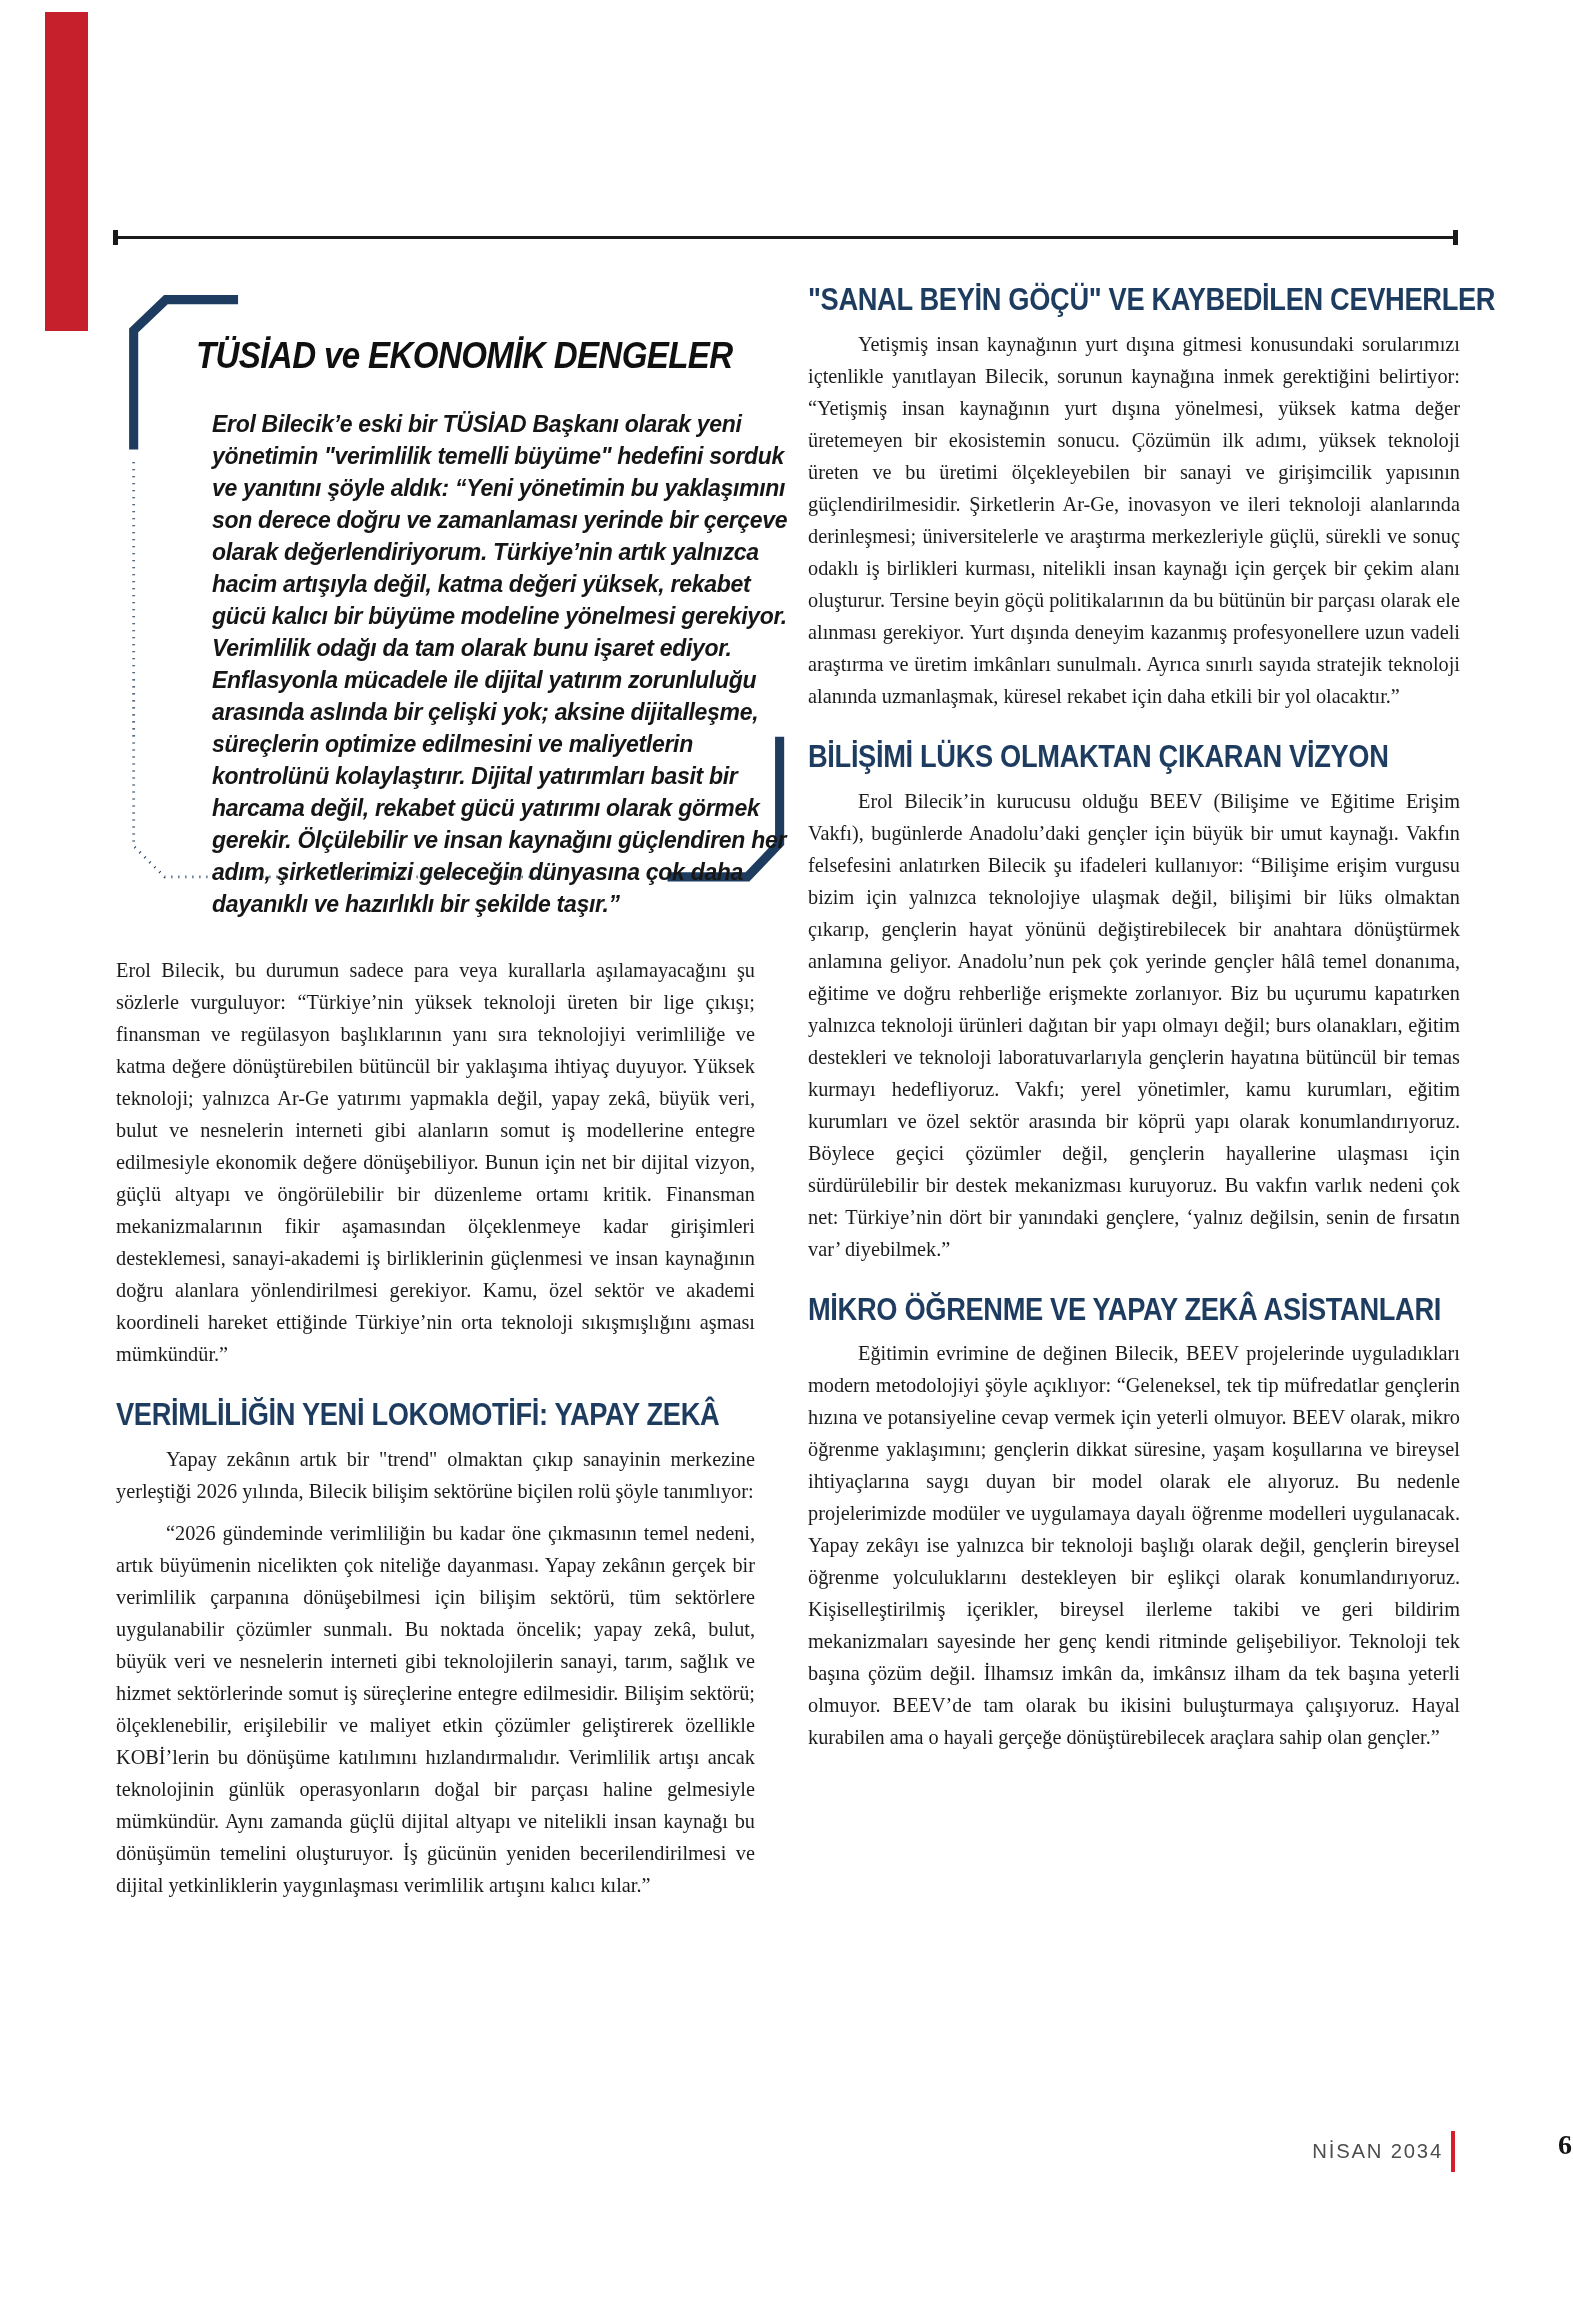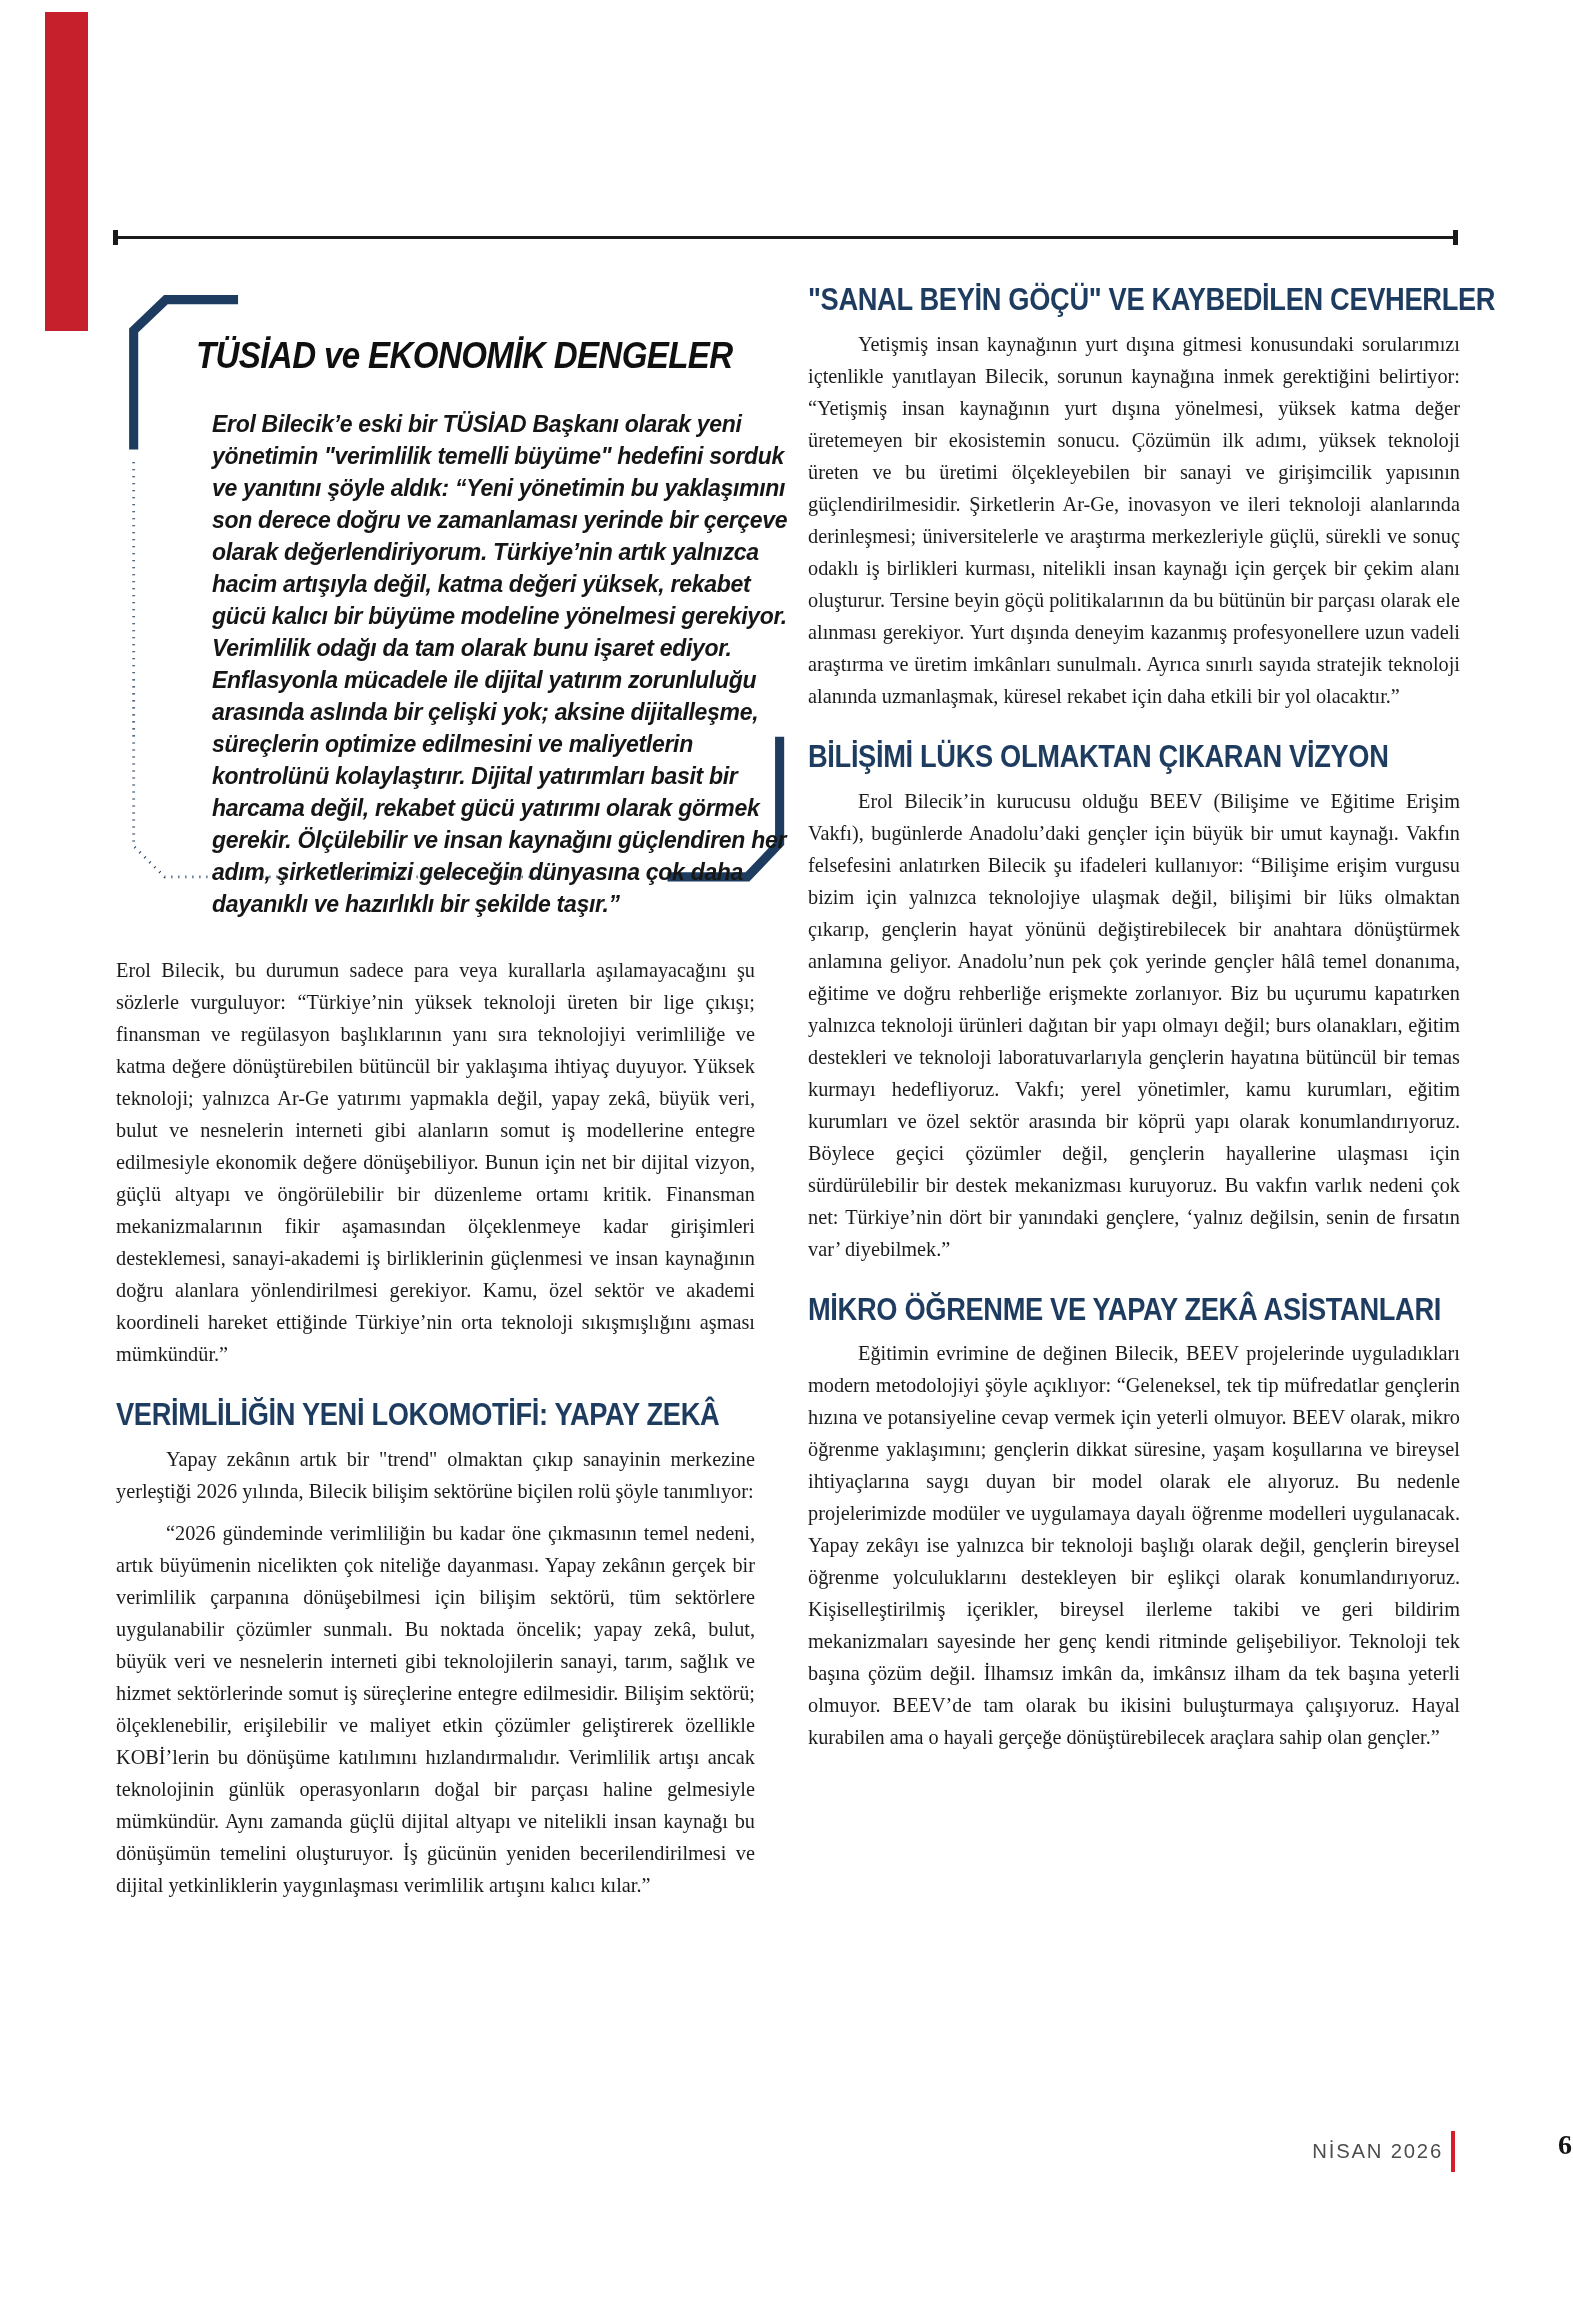--- a/index.html
+++ b/index.html
@@ -82,18 +82,18 @@
 
   <div class="col col-right">
     <h2 class="section-heading">"SANAL BEYİN GÖÇÜ" VE KAYBEDİLEN CEVHERLER</h2>
     <p class="indent">Yetişmiş insan kaynağının yurt dışına gitmesi konusundaki sorularımızı içtenlikle yanıtlayan Bilecik, sorunun kaynağına inmek gerektiğini belirtiyor: “Yetişmiş insan kaynağının yurt dışına yönelmesi, yüksek katma değer üretemeyen bir ekosistemin sonucu. Çözümün ilk adımı, yüksek teknoloji üreten ve bu üretimi ölçekleyebilen bir sanayi ve girişimcilik yapısının güçlendirilmesidir. Şirketlerin Ar-Ge, inovasyon ve ileri teknoloji alanlarında derinleşmesi; üniversitelerle ve araştırma merkezleriyle güçlü, sürekli ve sonuç odaklı iş birlikleri kurması, nitelikli insan kaynağı için gerçek bir çekim alanı oluşturur. Tersine beyin göçü politikalarının da bu bütünün bir parçası olarak ele alınması gerekiyor. Yurt dışında deneyim kazanmış profesyonellere uzun vadeli araştırma ve üretim imkânları sunulmalı. Ayrıca sınırlı sayıda stratejik teknoloji alanında uzmanlaşmak, küresel rekabet için daha etkili bir yol olacaktır.”</p>
     <h2 class="section-heading">BİLİŞİMİ LÜKS OLMAKTAN ÇIKARAN VİZYON</h2>
     <p class="indent">Erol Bilecik’in kurucusu olduğu BEEV (Bilişime ve Eğitime Erişim Vakfı), bugünlerde Anadolu’daki gençler için büyük bir umut kaynağı. Vakfın felsefesini anlatırken Bilecik şu ifadeleri kullanıyor: “Bilişime erişim vurgusu bizim için yalnızca teknolojiye ulaşmak değil, bilişimi bir lüks olmaktan çıkarıp, gençlerin hayat yönünü değiştirebilecek bir anahtara dönüştürmek anlamına geliyor. Anadolu’nun pek çok yerinde gençler hâlâ temel donanıma, eğitime ve doğru rehberliğe erişmekte zorlanıyor. Biz bu uçurumu kapatırken yalnızca teknoloji ürünleri dağıtan bir yapı olmayı değil; burs olanakları, eğitim destekleri ve teknoloji laboratuvarlarıyla gençlerin hayatına bütüncül bir temas kurmayı hedefliyoruz. Vakfı; yerel yönetimler, kamu kurumları, eğitim kurumları ve özel sektör arasında bir köprü yapı olarak konumlandırıyoruz. Böylece geçici çözümler değil, gençlerin hayallerine ulaşması için sürdürülebilir bir destek mekanizması kuruyoruz. Bu vakfın varlık nedeni çok net: Türkiye’nin dört bir yanındaki gençlere, ‘yalnız değilsin, senin de fırsatın var’ diyebilmek.”</p>
     <h2 class="section-heading">MİKRO ÖĞRENME VE YAPAY ZEKÂ ASİSTANLARI</h2>
     <p class="indent">Eğitimin evrimine de değinen Bilecik, BEEV projelerinde uyguladıkları modern metodolojiyi şöyle açıklıyor: “Geleneksel, tek tip müfredatlar gençlerin hızına ve potansiyeline cevap vermek için yeterli olmuyor. BEEV olarak, mikro öğrenme yaklaşımını; gençlerin dikkat süresine, yaşam koşullarına ve bireysel ihtiyaçlarına saygı duyan bir model olarak ele alıyoruz. Bu nedenle projelerimizde modüler ve uygulamaya dayalı öğrenme modelleri uygulanacak. Yapay zekâyı ise yalnızca bir teknoloji başlığı olarak değil, gençlerin bireysel öğrenme yolculuklarını destekleyen bir eşlikçi olarak konumlandırıyoruz. Kişiselleştirilmiş içerikler, bireysel ilerleme takibi ve geri bildirim mekanizmaları sayesinde her genç kendi ritminde gelişebiliyor. Teknoloji tek başına çözüm değil. İlhamsız imkân da, imkânsız ilham da tek başına yeterli olmuyor. BEEV’de tam olarak bu ikisini buluşturmaya çalışıyoruz. Hayal kurabilen ama o hayali gerçeğe dönüştürebilecek araçlara sahip olan gençler.”</p>
   </div>
 
-  <div class="footer-issue">NİSAN 2026</div>
+  <div class="footer-issue">NİSAN 2034</div>
   <div class="footer-sep"></div>
   <div class="footer-page">63</div>
 
 </div>
 
 
 </body></html>

